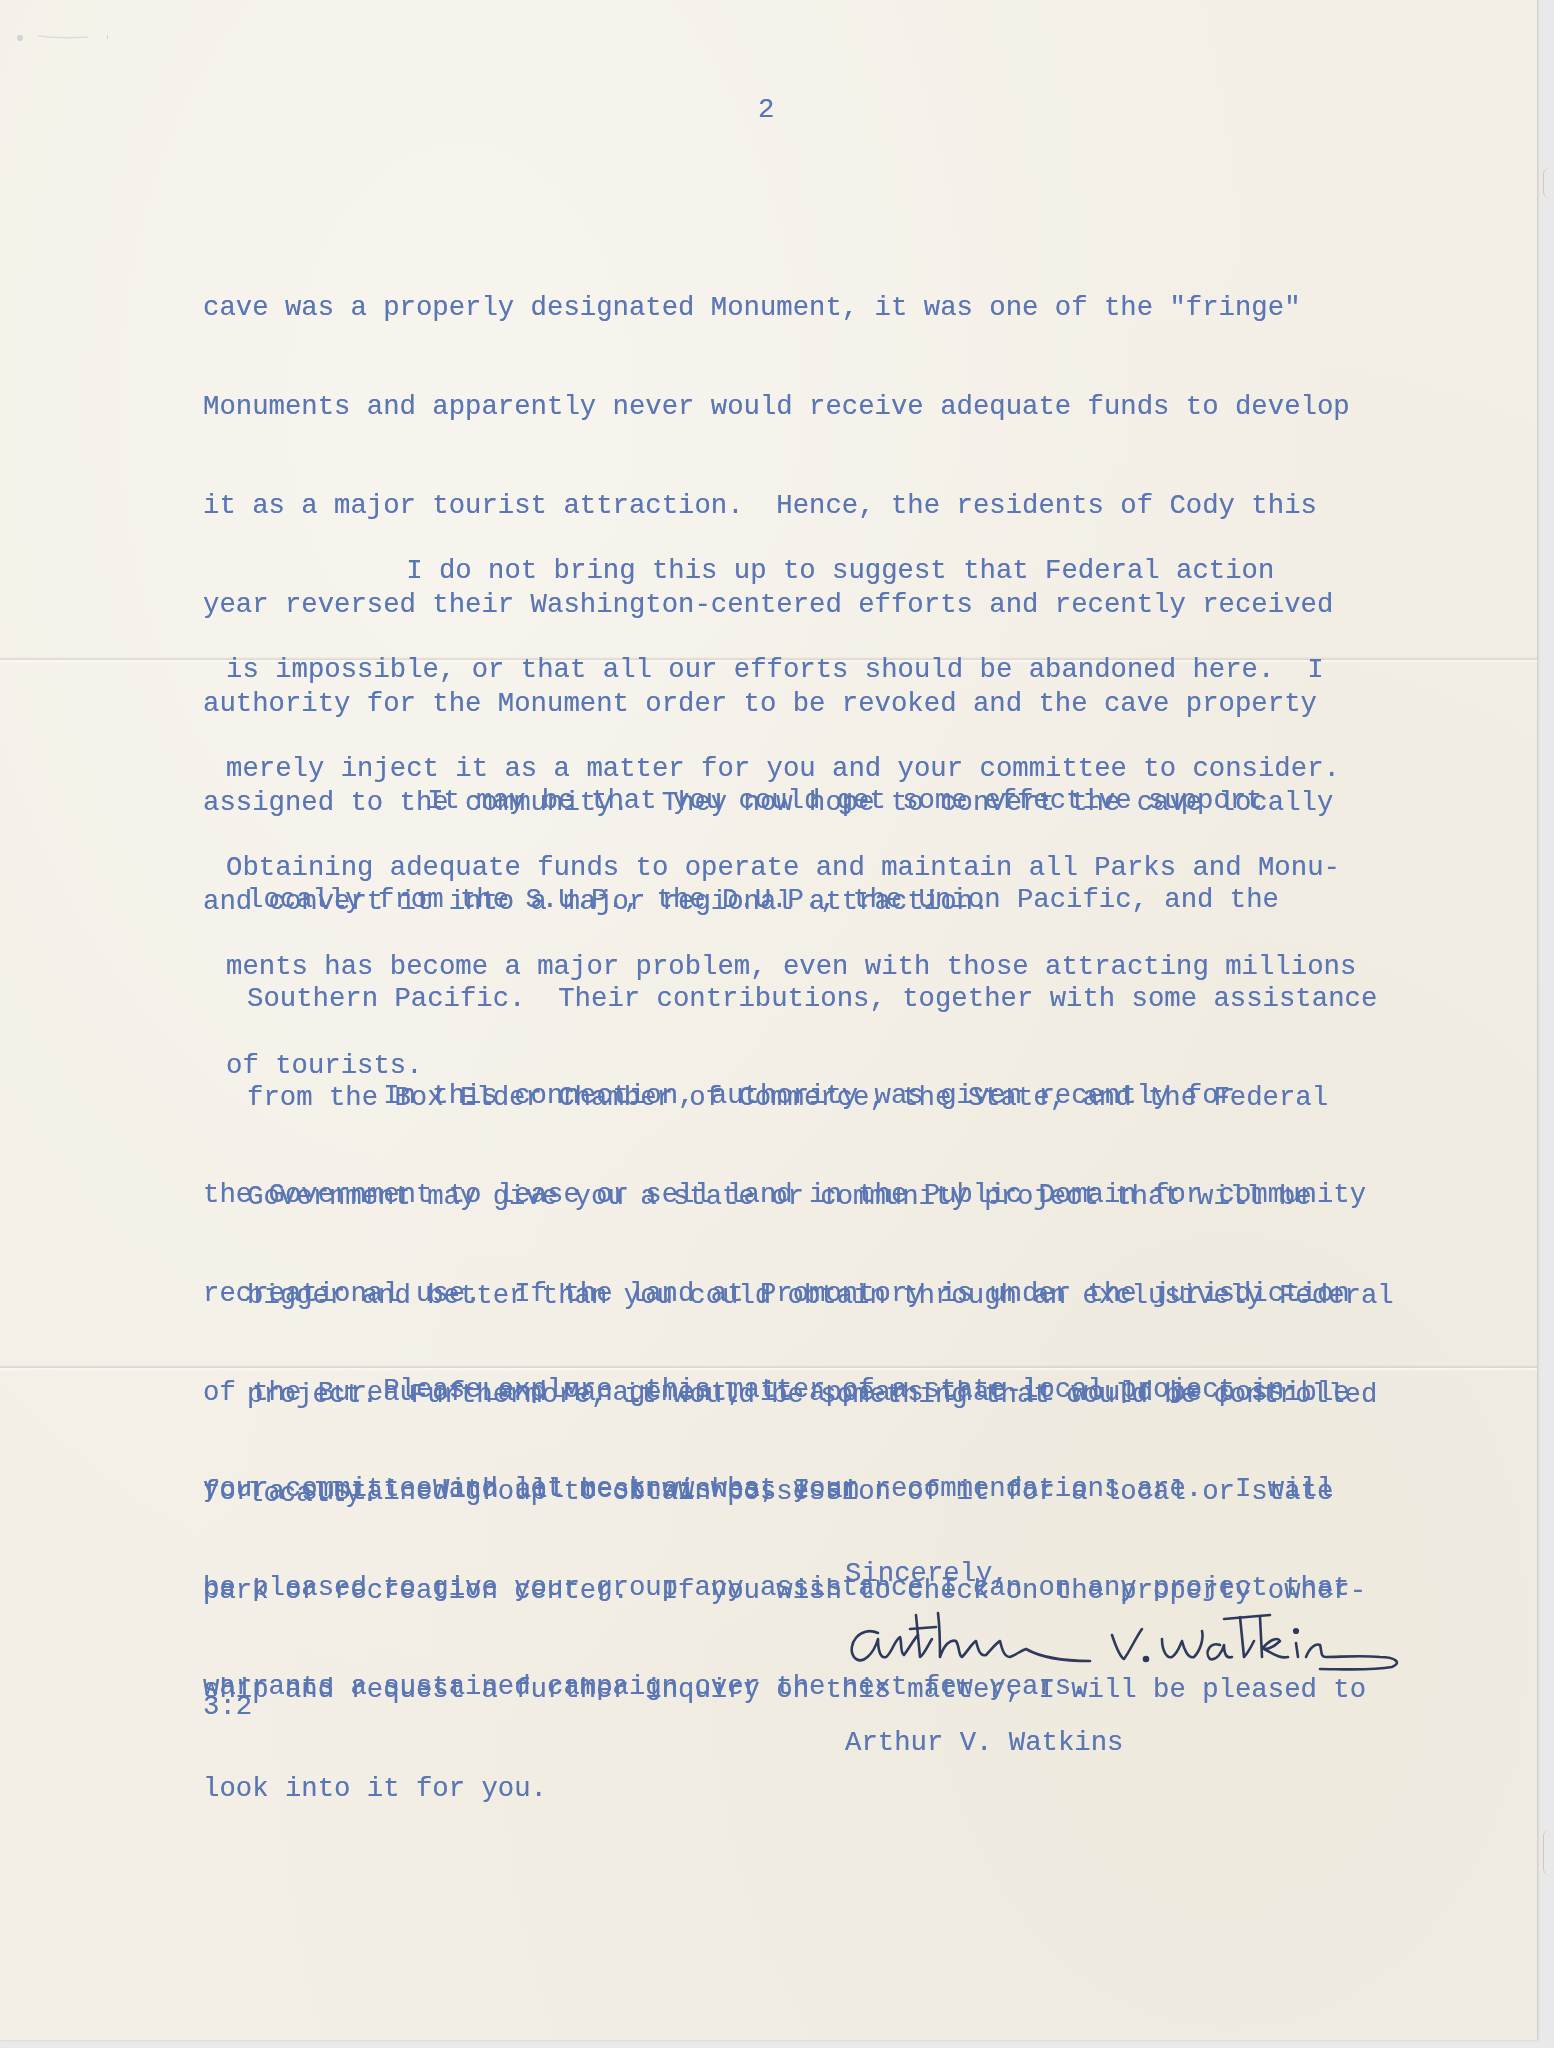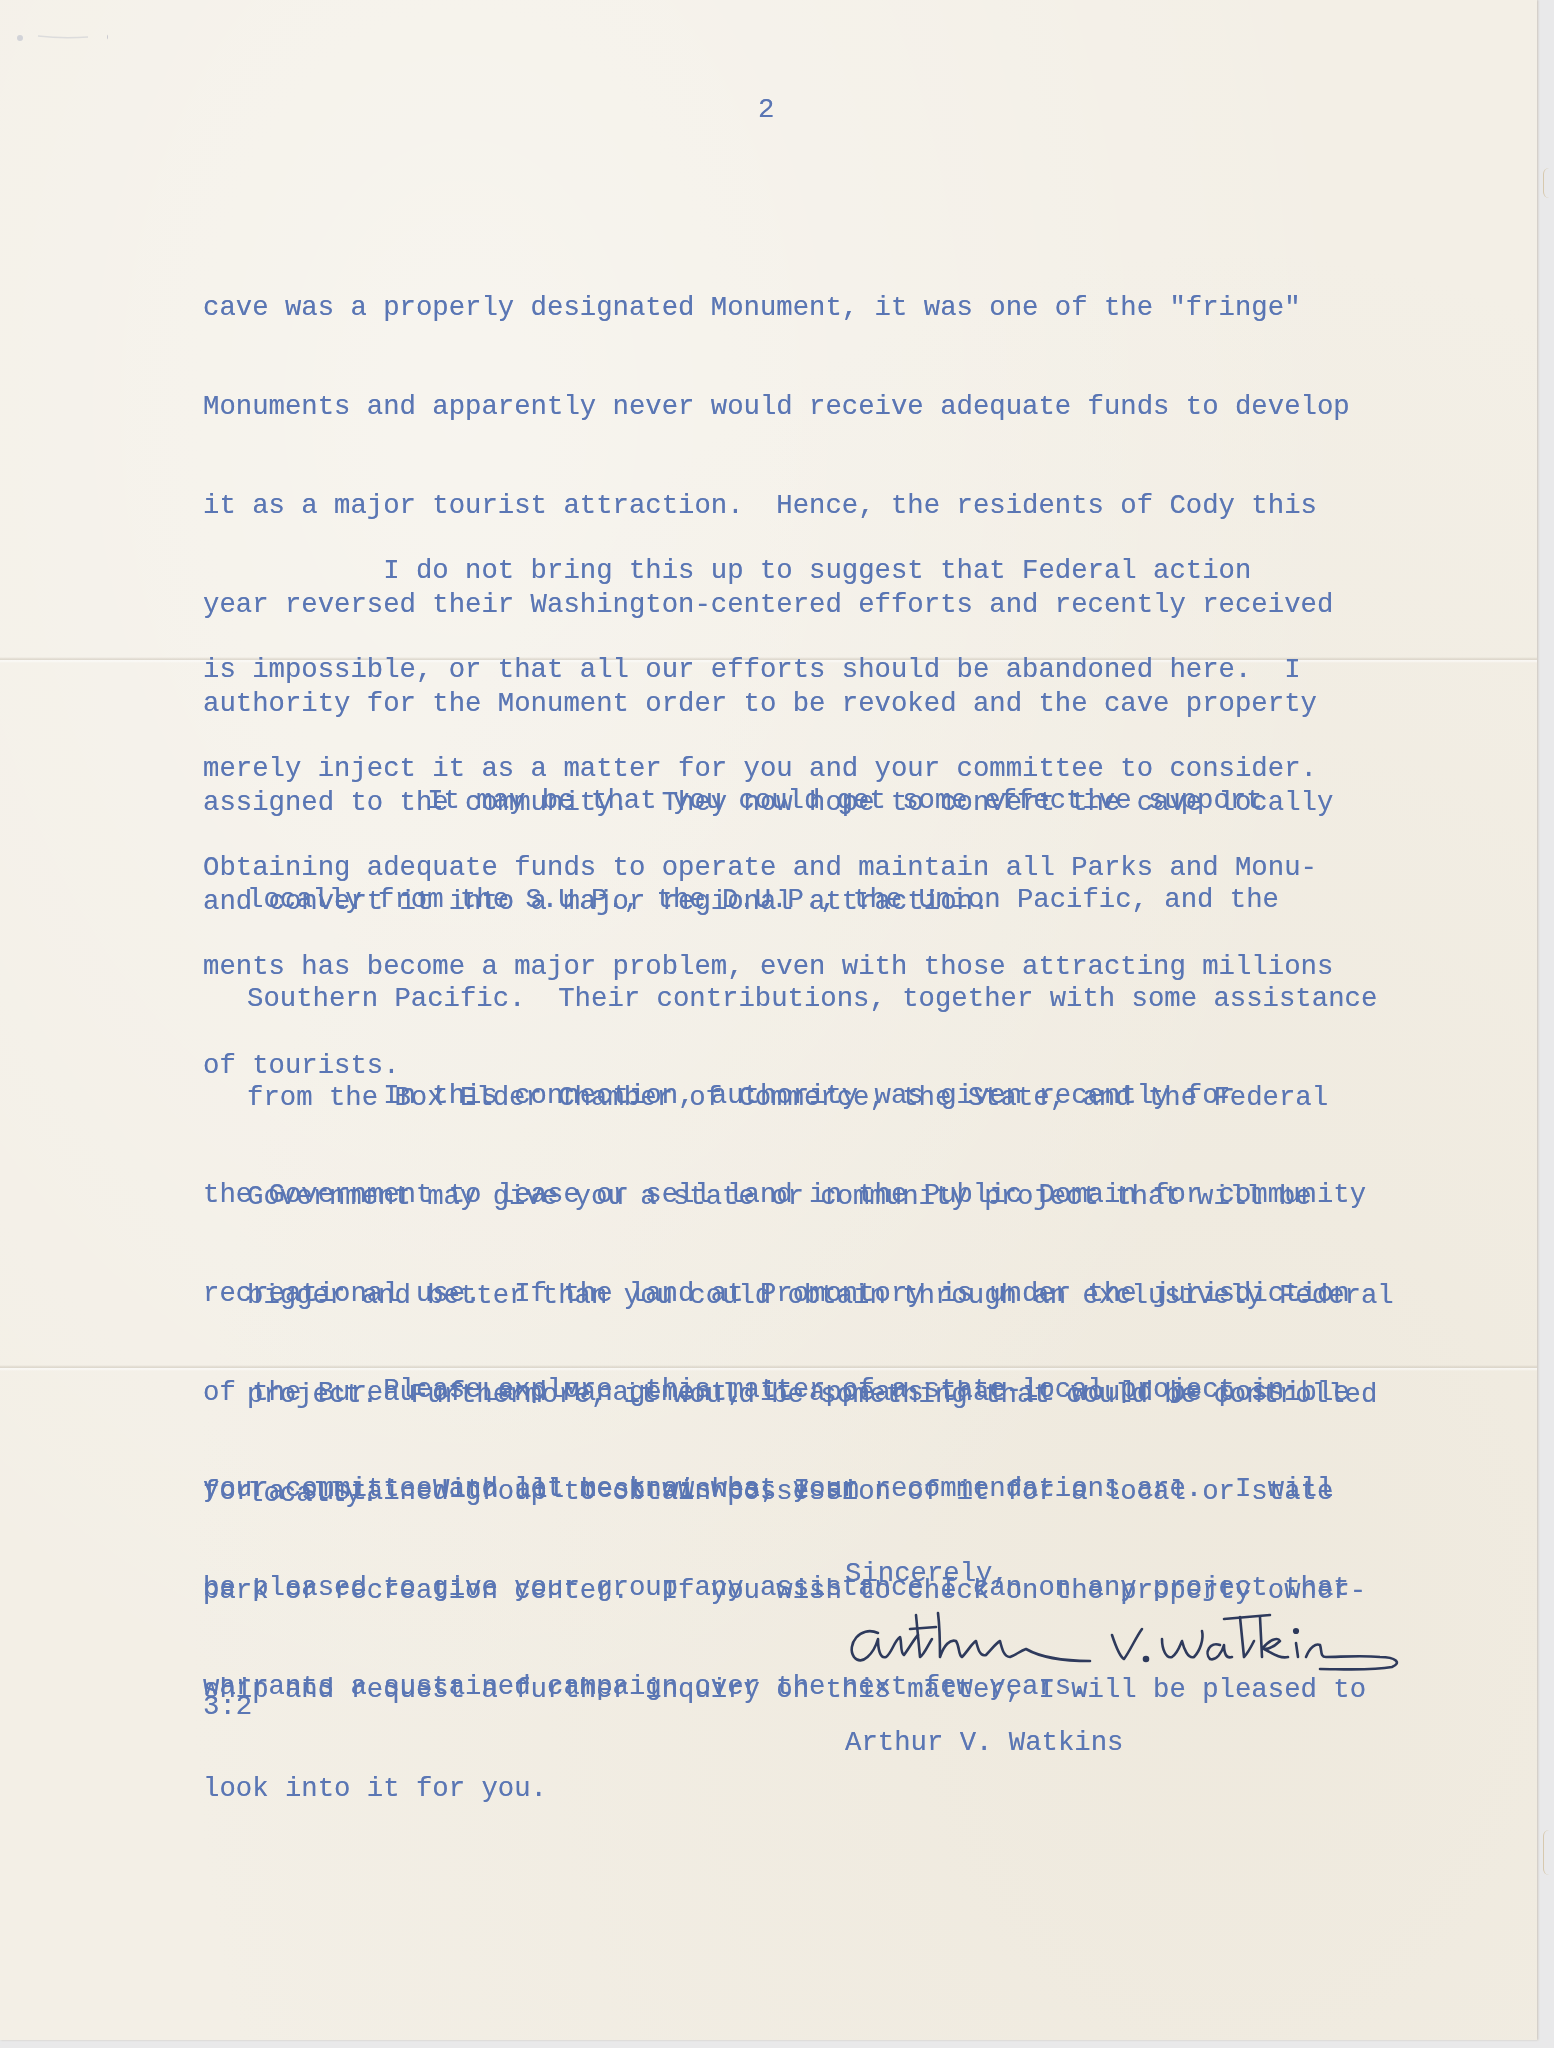--- a/index.html
+++ b/index.html
@@ -66,21 +66,21 @@
     top: 93px;
   }
   .para {
     left: 203px;
   }
   .para .line {
     display: block;
     height: 33px;
   }
   .p1 { top: 225px; }
-  .p2 { top: 488px; }
+  .p2 { top: 488px; margin-left: 23px; }
   .p3 { top: 718px; margin-left: 44px; }
   .p4 { top: 1013px; }
   .p5 { top: 1307px; }
   .closing { left: 433px; top: 1473px; text-align: right; }
   .sincerely { left: 845px; top: 1557px; }
   .typed-name { left: 845px; top: 1690px; margin-top: 36px; }
   .ref-initials { left: 203px; top: 1690px; }
   .signature {
     position: absolute;
     left: 840px;

